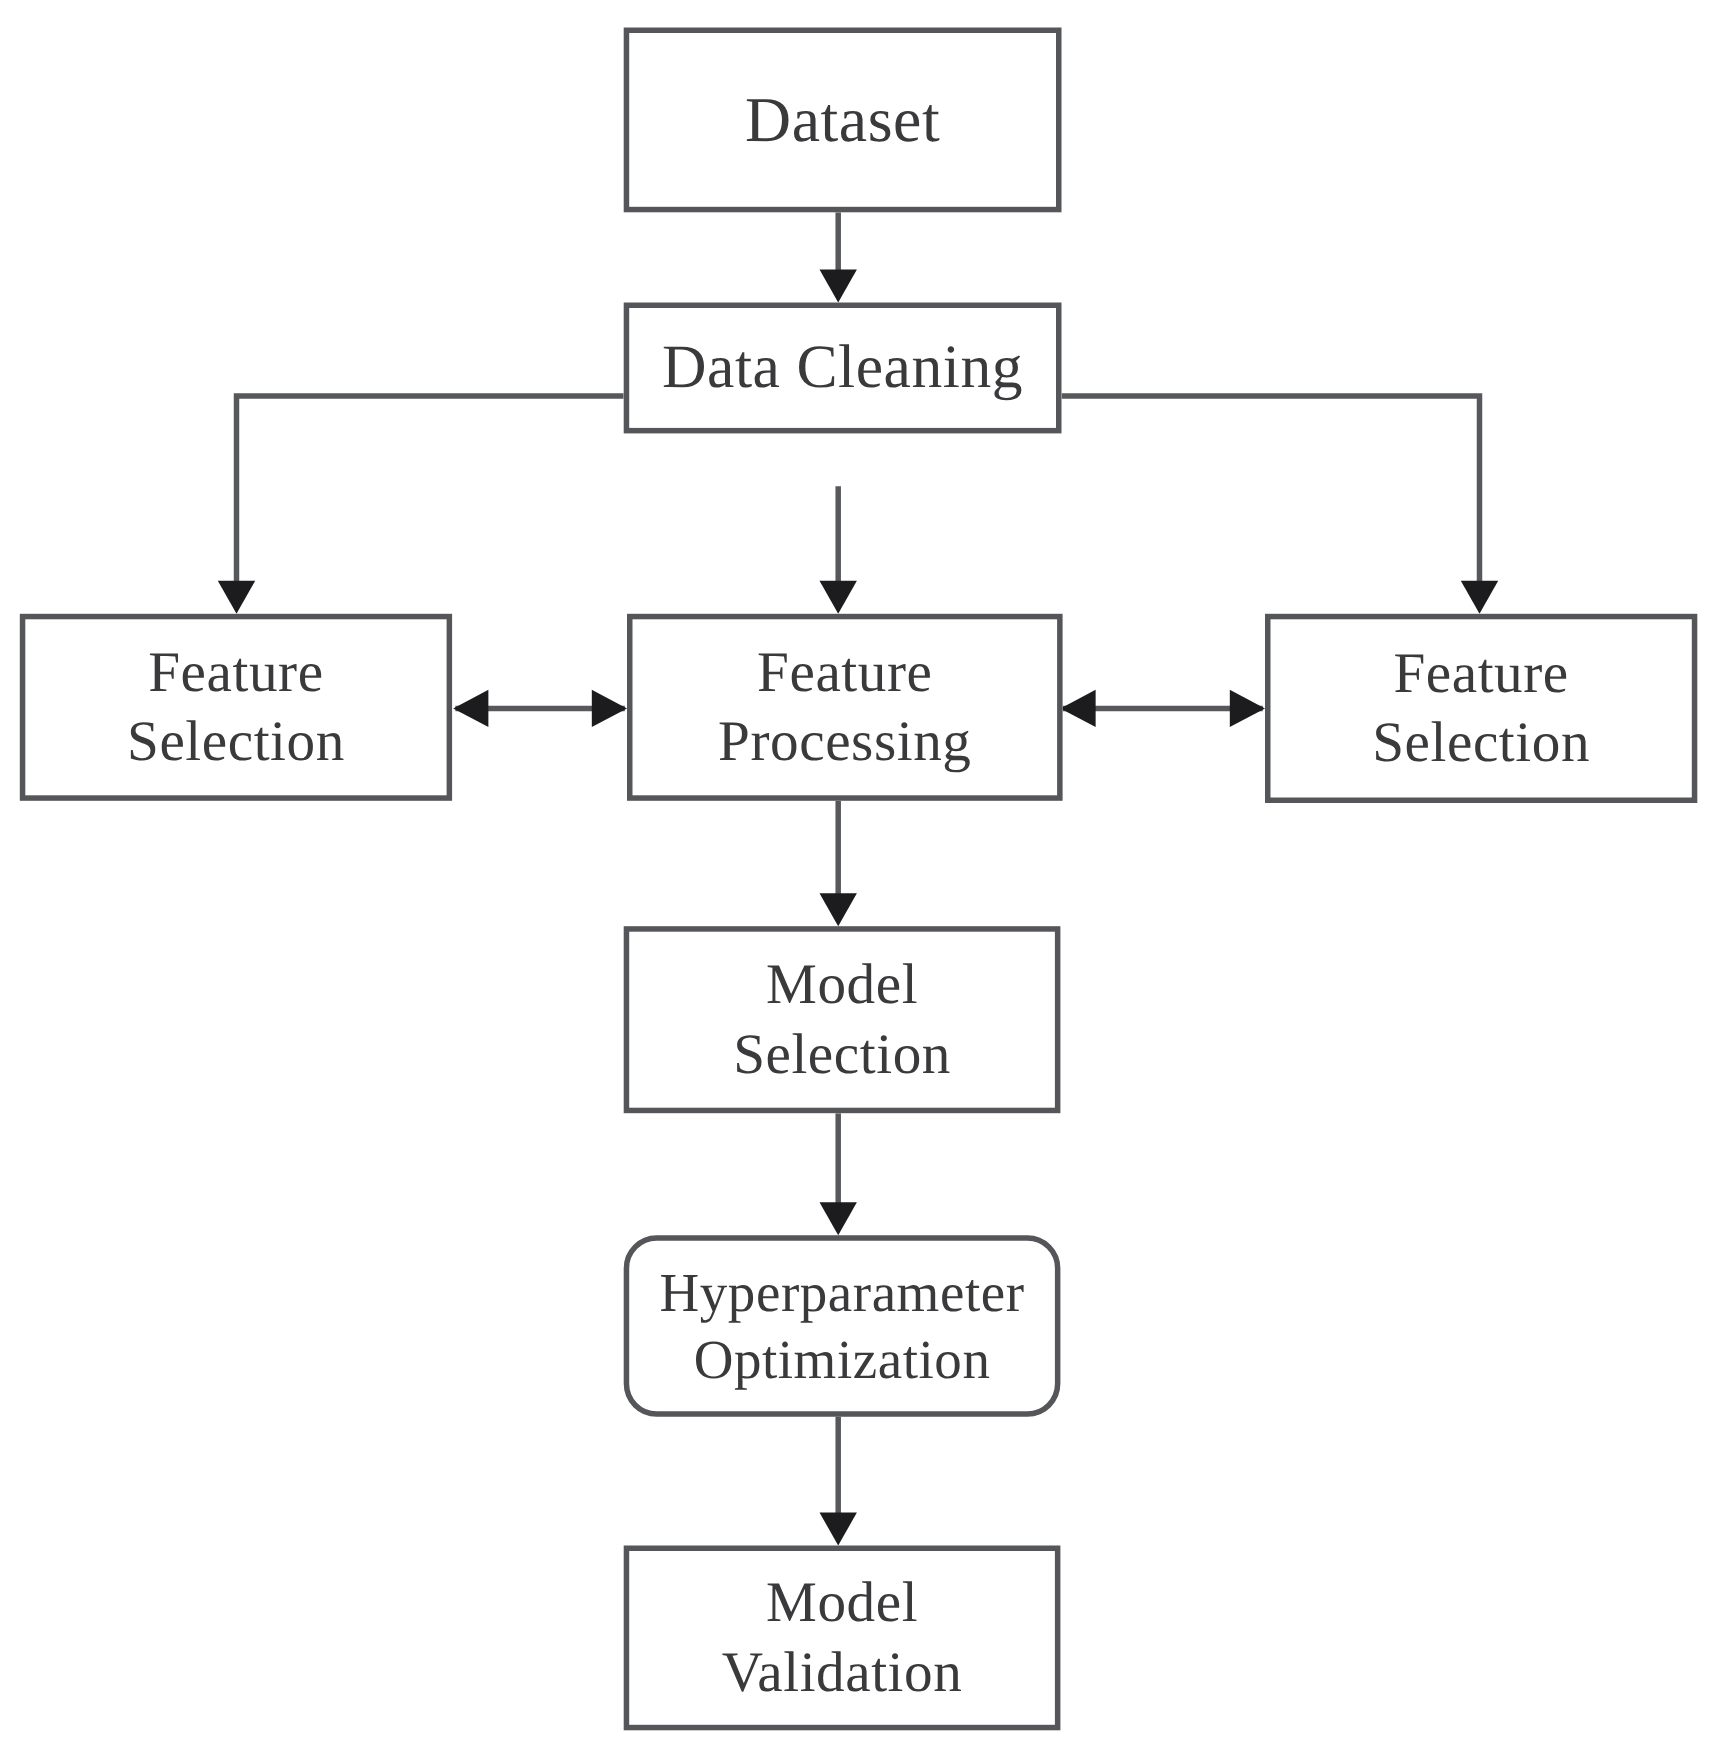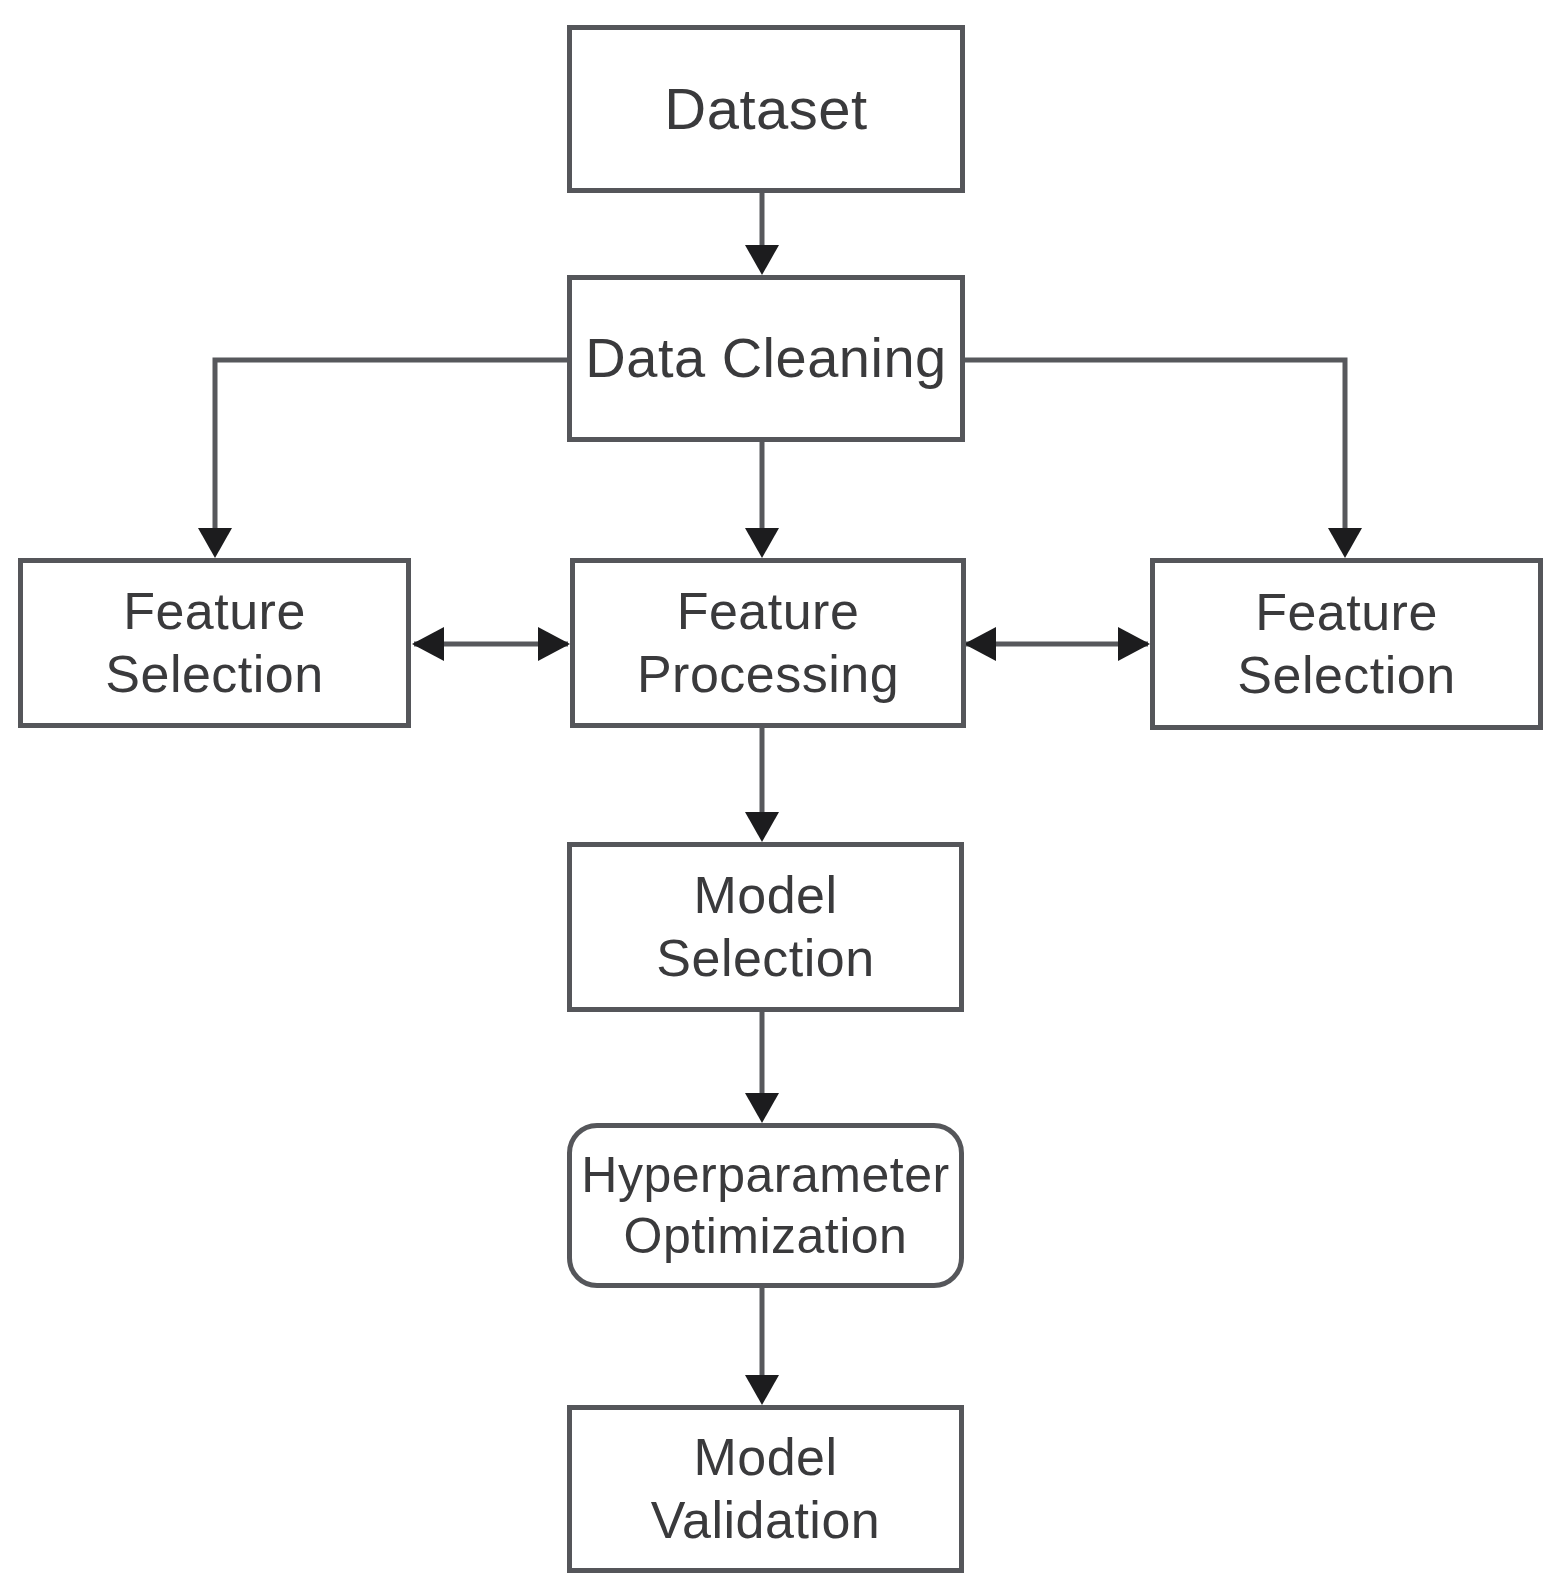--- a/index.html
+++ b/index.html
@@ -8,21 +8,21 @@
     --line:#57585c;
     --arrow:#1c1c1e;
     --text:#3a3a3c;
   }
   html,body{margin:0;padding:0;background:var(--bg);}
   .canvas{
     position:relative;
     width:1560px;height:1588px;
     background:var(--bg);
     overflow:hidden;
-    font-family:Liberation Sans, sans-serif;
+    font-family:Liberation Serif, serif;
   }
   .diagram{
     position:absolute;inset:0;
     filter:blur(0.5px);
   }
   .edges{position:absolute;left:0;top:0;width:1560px;height:1588px;}
   .edge{stroke:var(--line);stroke-width:5;fill:none;}
   .head{fill:var(--arrow);stroke:none;}
   .node{
     position:absolute;
@@ -34,21 +34,21 @@
   .node .label{
     color:var(--text);
     text-align:center;
     white-space:pre-line;
     line-height:1.22;
     font-weight:500;
     letter-spacing:0.5px;
   }
   .n-dataset            {left:567px;top:25px;  width:398px;height:168px;}
   .n-dataset .label     {font-size:58px;}
-  .n-data-cleaning      {left:567px;top:275px; width:398px;height:167px;}
+  .n-data-cleaning      {left:567px;top:275px; width:398px;height:119px;}
   .n-data-cleaning .label{font-size:56px;}
   .n-fs-left            {left:18px; top:558px; width:393px;height:170px;}
   .n-feature-processing {left:570px;top:558px; width:396px;height:170px;}
   .n-fs-right           {left:1150px;top:558px;width:393px;height:172px;}
   .n-model-selection    {left:567px;top:842px; width:397px;height:170px;}
   .n-hyperparameter     {left:567px;top:1123px;width:397px;height:165px;border-radius:30px;}
   .n-model-validation   {left:567px;top:1405px;width:397px;height:168px;}
   .n-fs-left .label,
   .n-feature-processing .label,
   .n-fs-right .label,

